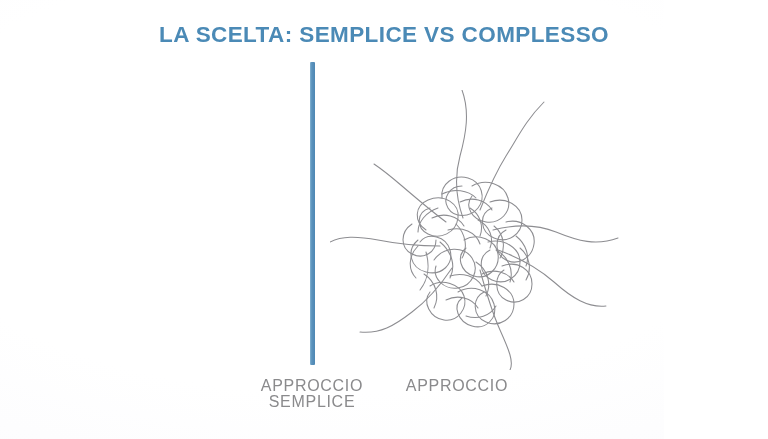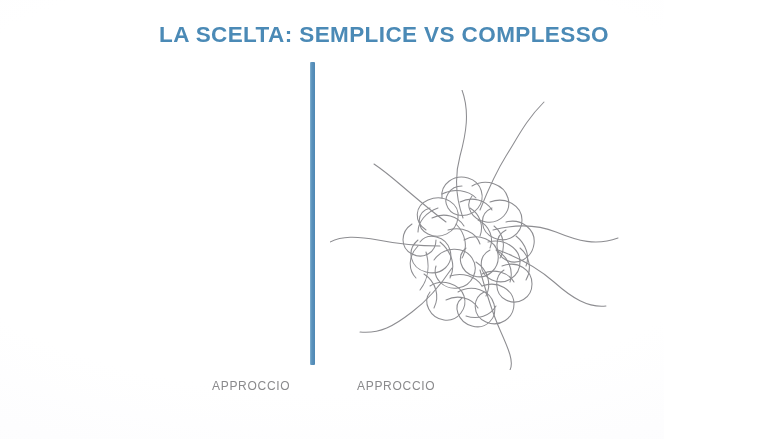--- a/index.html
+++ b/index.html
@@ -72,22 +72,22 @@
   .tendril {
     fill: none;
     stroke: #8d8d91;
     stroke-width: 1.05;
     stroke-linecap: round;
   }
 
   
   .caption {
     position: absolute;
-    text-align: left;
-    font-size: 12px;
+    text-align: center;
+    font-size: 16px;
     line-height: 16px;
     letter-spacing: 0.7px;
     color: #8a8a8c;
     white-space: nowrap;
     user-select: none;
   }
   #caption-left  { left: 212px; top: 378px; width: 200px; }
   #caption-right { left: 357px; top: 378px; width: 200px; }
   .caption-line { display: block; }
 </style>
@@ -149,19 +149,20 @@
         <path class="thread" d="M88 156 C78 166 78 180 86 188"></path>
         <path class="thread" d="M190 158 C200 166 202 180 196 190"></path>
         <path class="thread" d="M136 226 C148 230 160 226 166 216"></path>
         <path class="thread" d="M112 104 C124 98 138 100 146 108"></path>
       </g>
     </svg>
   </div>
 
   <div id="caption-left" class="caption">
     <span class="caption-line">APPROCCIO</span>
+    <span class="caption-line">SEMPLICE</span>
   </div>
 
   <div id="caption-right" class="caption">
     <span class="caption-line">APPROCCIO</span>
   </div>
 
 </div>
 
 </body></html>

